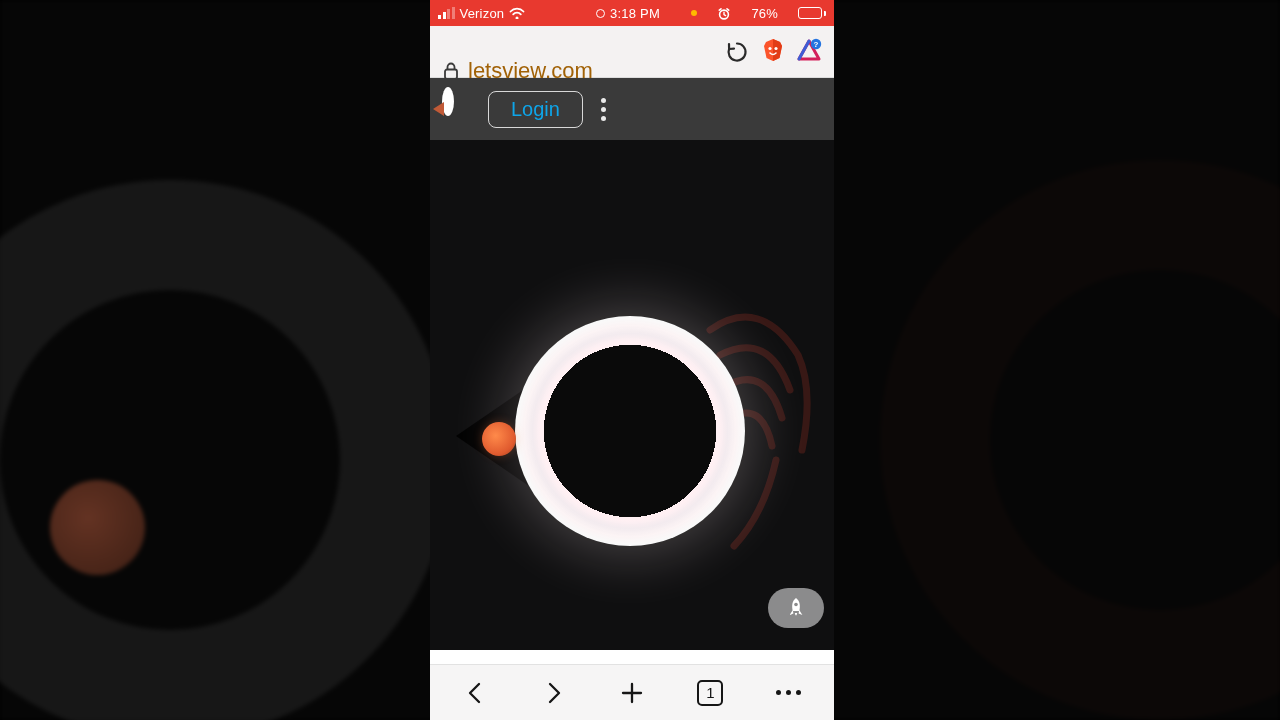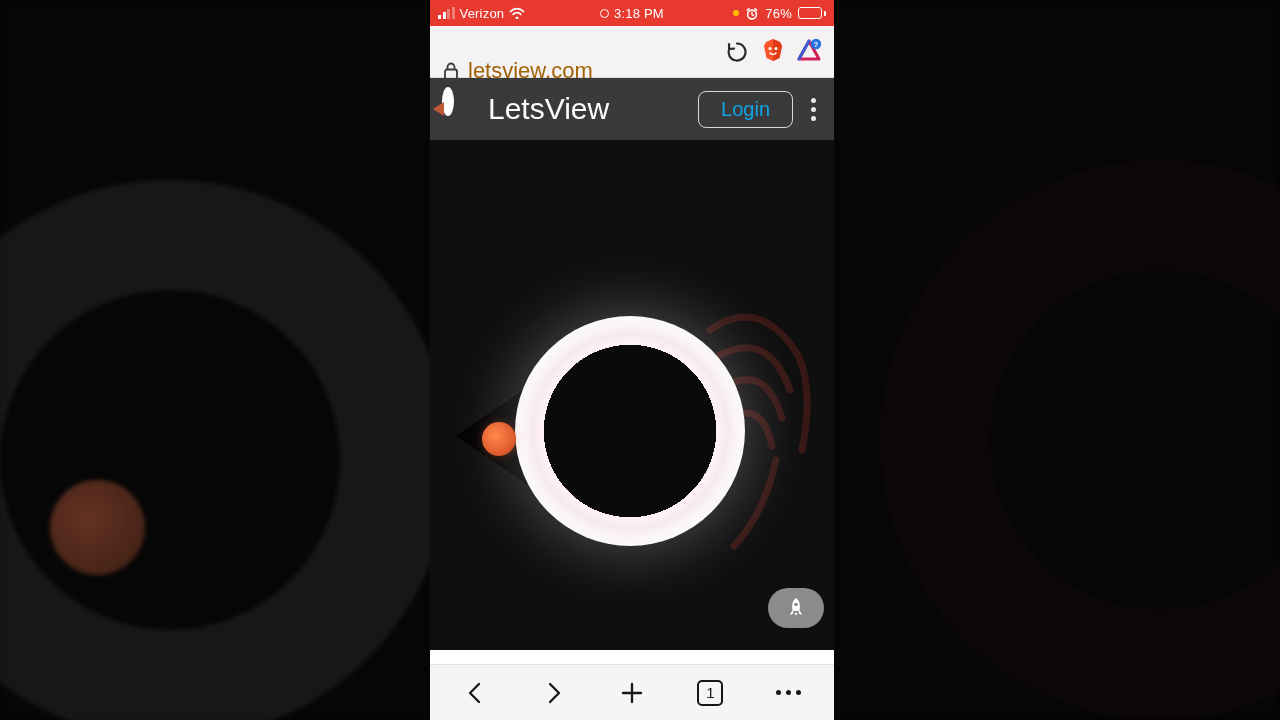--- a/index.html
+++ b/index.html
@@ -69,21 +69,21 @@
     color: #fff;
     display: flex;
     align-items: center;
     font-size: 13px;
     font-weight: 500;
     padding: 0 8px;
     letter-spacing: .2px;
   }
   .status-left { display: flex; align-items: center; gap: 5px; flex: 1; }
   .status-center { flex: 1; display:flex; justify-content:center; align-items:center; gap:5px;text-align:right;}
-  .status-right { flex: 1; display: flex; align-items: center; justify-content: flex-end; gap: 6px; }
+  .status-right { flex: 1; display: flex; align-items: center; justify-content: flex-end; gap: 20px; }
   .signal { display: inline-flex; gap: 1.5px; align-items: flex-end; }
   .signal i { width: 3px; background: #fff; display: block; }
   .signal i:nth-child(1){height:4px}
   .signal i:nth-child(2){height:7px}
   .signal i:nth-child(3){height:10px;background:rgba(255,255,255,.35)}
   .signal i:nth-child(4){height:12px;background:rgba(255,255,255,.35)}
   .wifi svg{display:block}
   .rec-dot{width:9px;height:9px;border:1.5px solid #fff;border-radius:50%;display:inline-block}
   .tiny-dot{width:6px;height:6px;border-radius:50%;background:#ffba00;display:inline-block}
   .alarm svg{display:block}
@@ -318,21 +318,20 @@
           <text x="20" y="10" font-size="8" fill="#fff" text-anchor="middle" font-weight="700">?</text>
         </svg>
     </span>
   </div>
 
   <div class="site-header">
     <span class="site-logo">
       <span class="tri"></span>
       <span class="ring"></span>
     </span>
-    <span class="site-title">LetsView</span>
     <span class="login-btn">Login</span>
     <span class="kebab">
         <i></i>
         <i></i>
         <i></i>
       </span>
   </div>
 
   <div class="page">
     <div class="hero">

